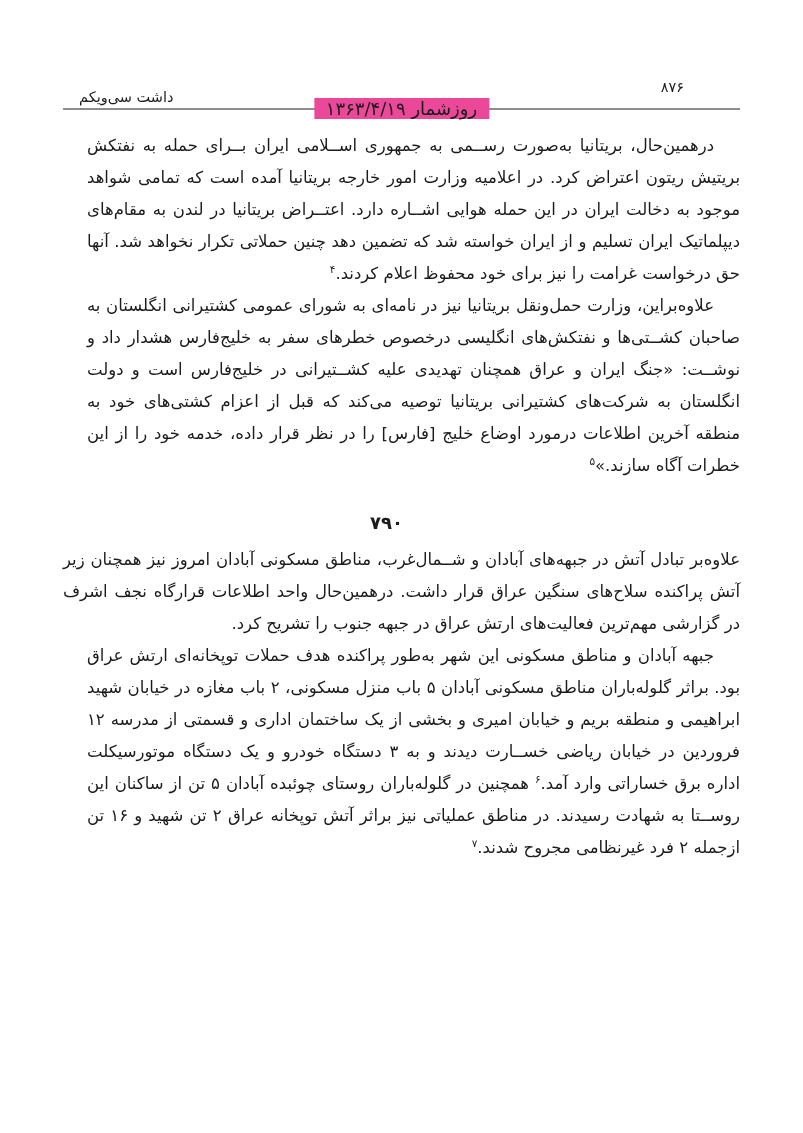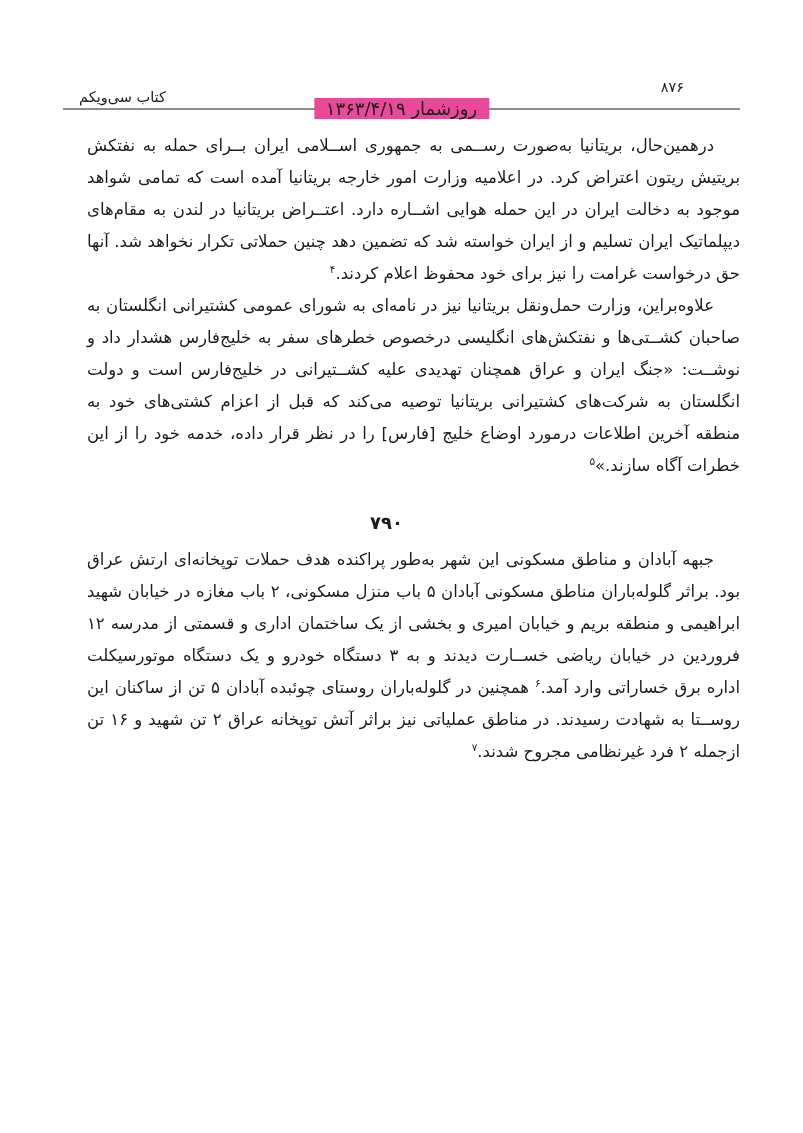--- a/index.html
+++ b/index.html
@@ -63,24 +63,25 @@
     line-height: 0;
   }
 </style>
 </head>
 <body>
 
 <div class="page">
 
   <div class="header">
     <span class="page-number">۸۷۶</span>
-    <span class="book-title">کتاب سی‌ویکم</span>
+    <span class="book-title">داشت سی‌ویکم</span>
     <span class="date">روزشمار ۱۳۶۳/۴/۱۹</span>
   </div>
 
   <div class="content">
       <p class="indent">درهمین‌حال، بریتانیا به‌صورت رســمی به جمهوری اســلامی ایران بــرای حمله به نفتکش بریتیش ریتون اعتراض کرد. در اعلامیه وزارت امور خارجه بریتانیا آمده است که تمامی شواهد موجود به دخالت ایران در این حمله هوایی اشــاره دارد. اعتــراض بریتانیا در لندن به مقام‌های دیپلماتیک ایران تسلیم و از ایران خواسته شد که تضمین دهد چنین حملاتی تکرار نخواهد شد. آنها حق درخواست غرامت را نیز برای خود محفوظ اعلام کردند.<sup class="fn">۴</sup></p>
       <p class="indent">علاوه‌براین، وزارت حمل‌ونقل بریتانیا نیز در نامه‌ای به شورای عمومی کشتیرانی انگلستان به صاحبان کشــتی‌ها و نفتکش‌های انگلیسی درخصوص خطرهای سفر به خلیج‌فارس هشدار داد و نوشــت: «جنگ ایران و عراق همچنان تهدیدی علیه کشــتیرانی در خلیج‌فارس است و دولت انگلستان به شرکت‌های کشتیرانی بریتانیا توصیه می‌کند که قبل از اعزام کشتی‌های خود به منطقه آخرین اطلاعات درمورد اوضاع خلیج [فارس] را در نظر قرار داده، خدمه خود را از این خطرات آگاه سازند.»<sup class="fn">۵</sup></p>
       <div class="entry-number">۷۹۰</div>
+      <p>علاوه‌بر تبادل آتش در جبهه‌های آبادان و شــمال‌غرب، مناطق مسکونی آبادان امروز نیز همچنان زیر آتش پراکنده سلاح‌های سنگین عراق قرار داشت. درهمین‌حال واحد اطلاعات قرارگاه نجف اشرف در گزارشی مهم‌ترین فعالیت‌های ارتش عراق در جبهه جنوب را تشریح کرد.</p>
       <p class="indent">جبهه آبادان و مناطق مسکونی این شهر به‌طور پراکنده هدف حملات توپخانه‌ای ارتش عراق بود. براثر گلوله‌باران مناطق مسکونی آبادان ۵ باب منزل مسکونی، ۲ باب مغازه در خیابان شهید ابراهیمی و منطقه بریم و خیابان امیری و بخشی از یک ساختمان اداری و قسمتی از مدرسه ۱۲ فروردین در خیابان ریاضی خســارت دیدند و به ۳ دستگاه خودرو و یک دستگاه موتورسیکلت اداره برق خساراتی وارد آمد.<sup class="fn">۶</sup> همچنین در گلوله‌باران روستای چوئبده آبادان ۵ تن از ساکنان این روســتا به شهادت رسیدند. در مناطق عملیاتی نیز براثر آتش توپخانه عراق ۲ تن شهید و ۱۶ تن ازجمله ۲ فرد غیرنظامی مجروح شدند.<sup class="fn">۷</sup></p>
     </div>
 
 </div>
 
 </body></html>

